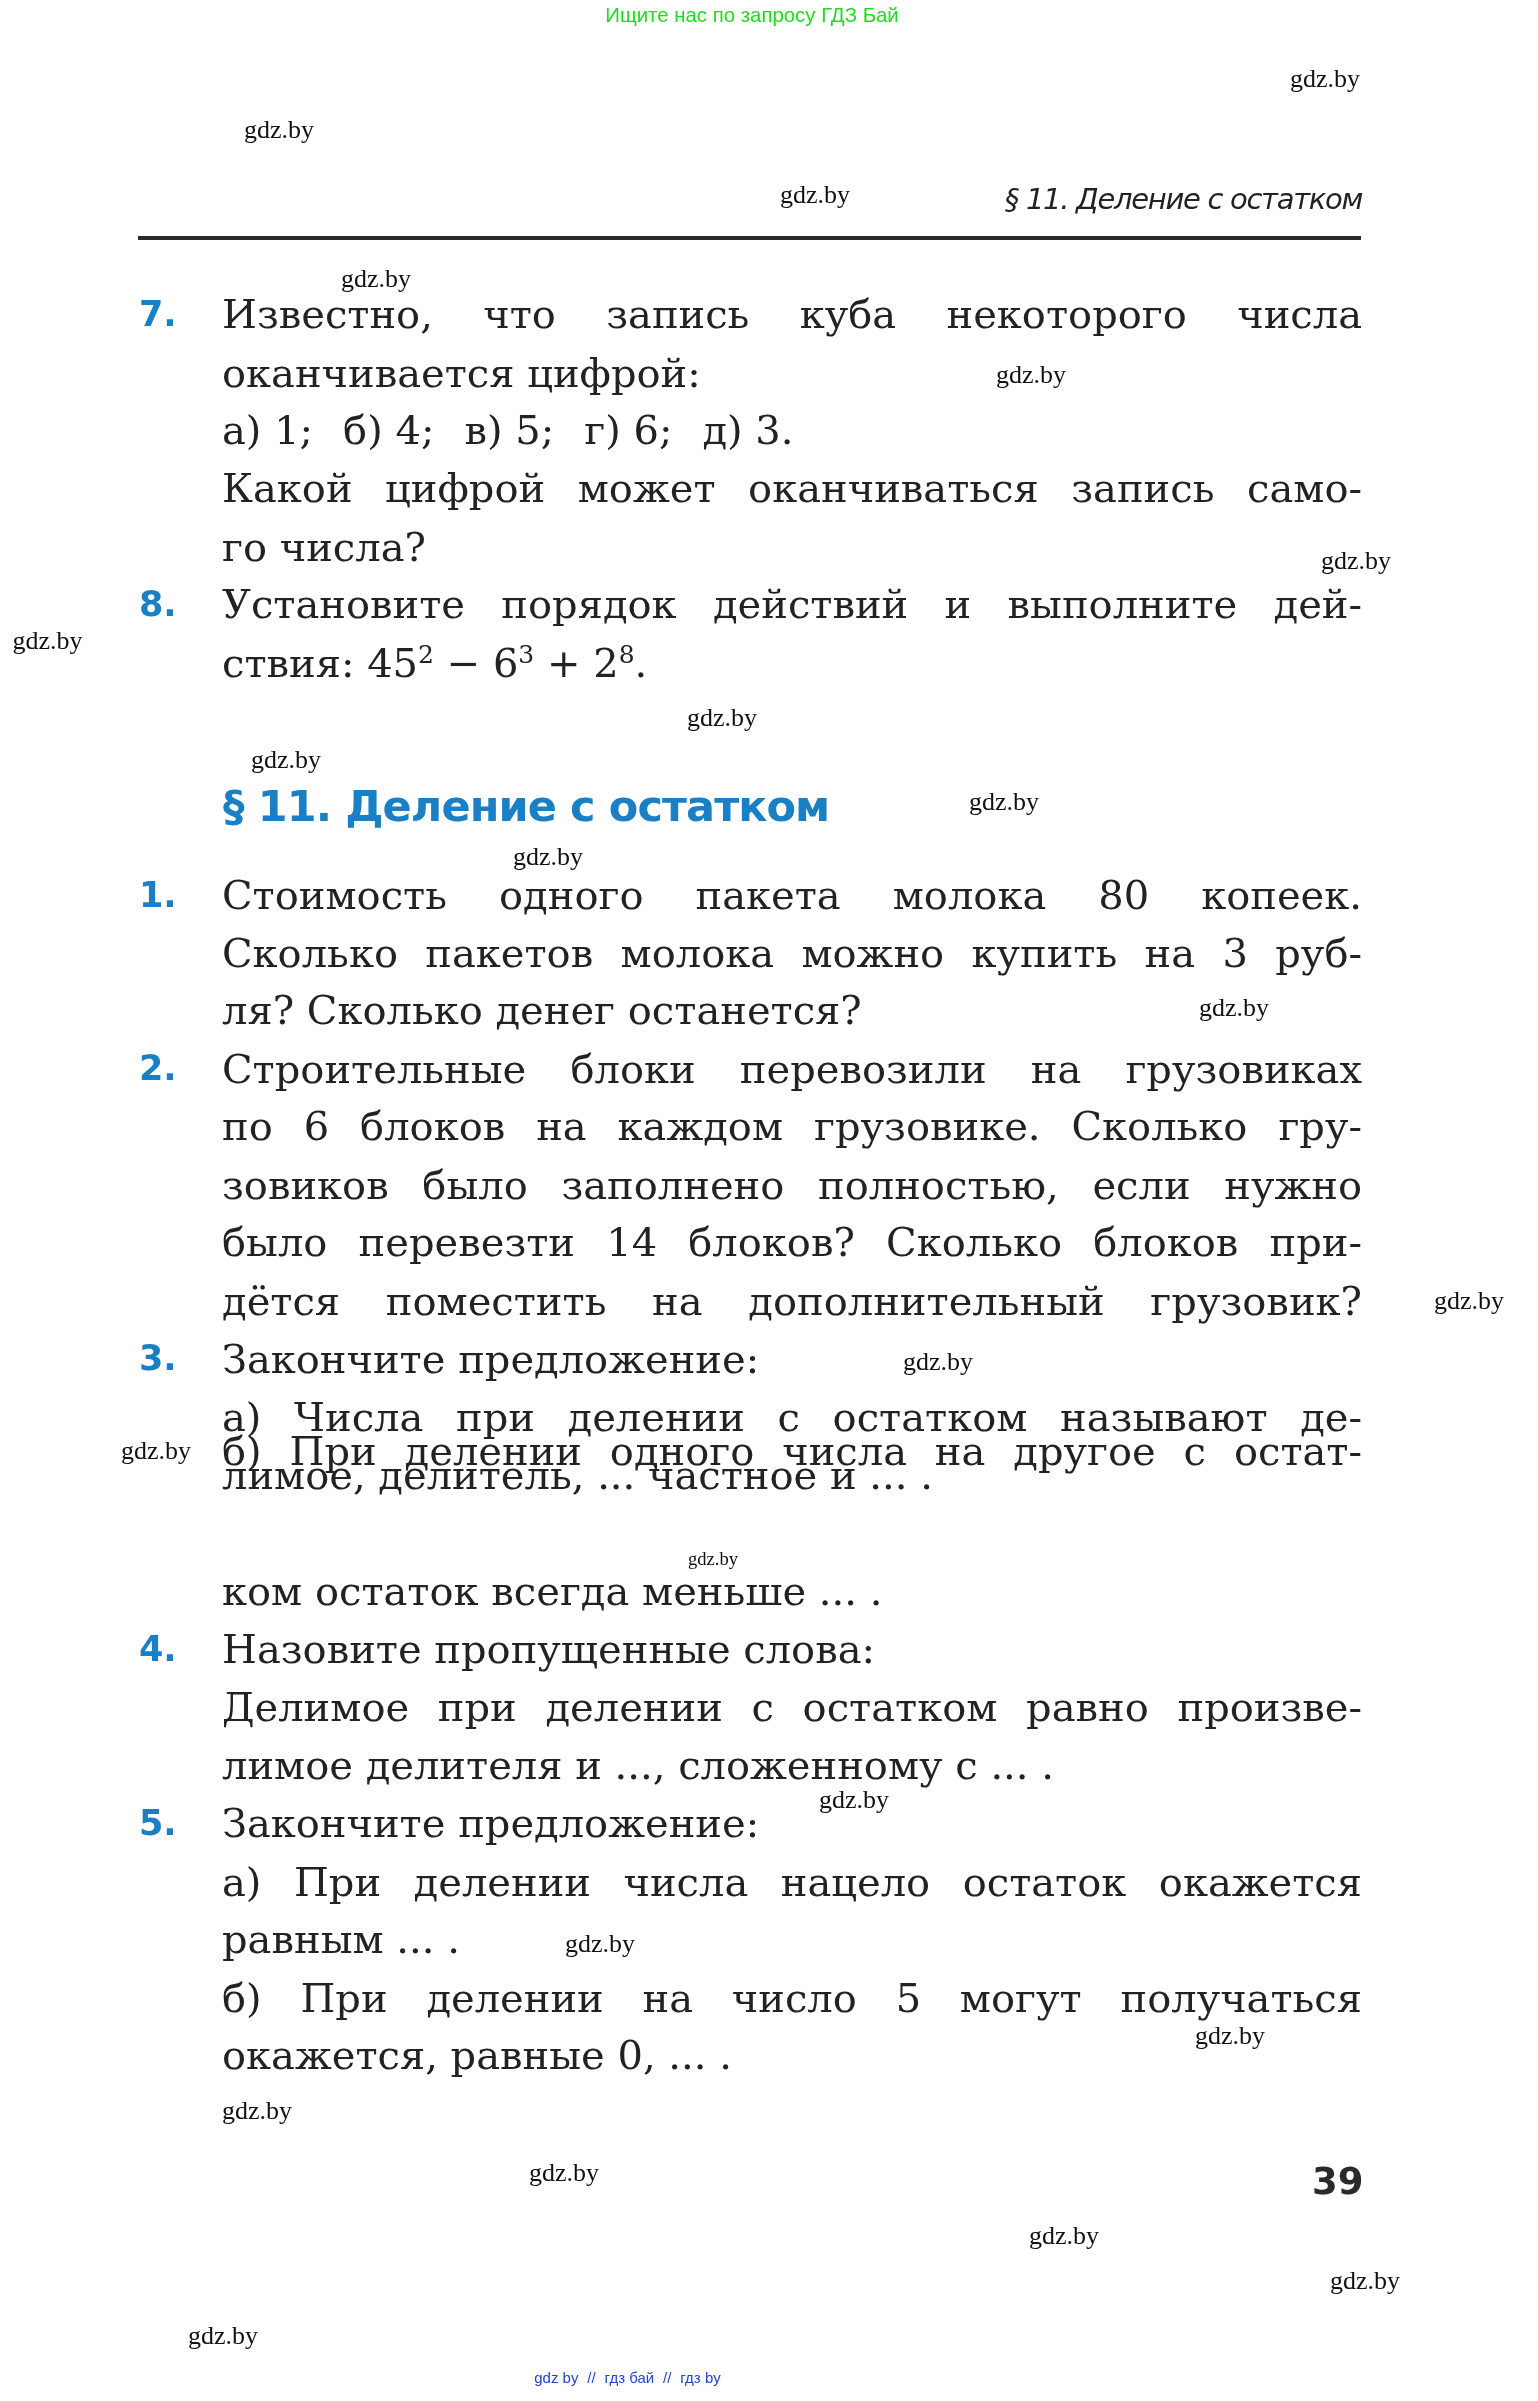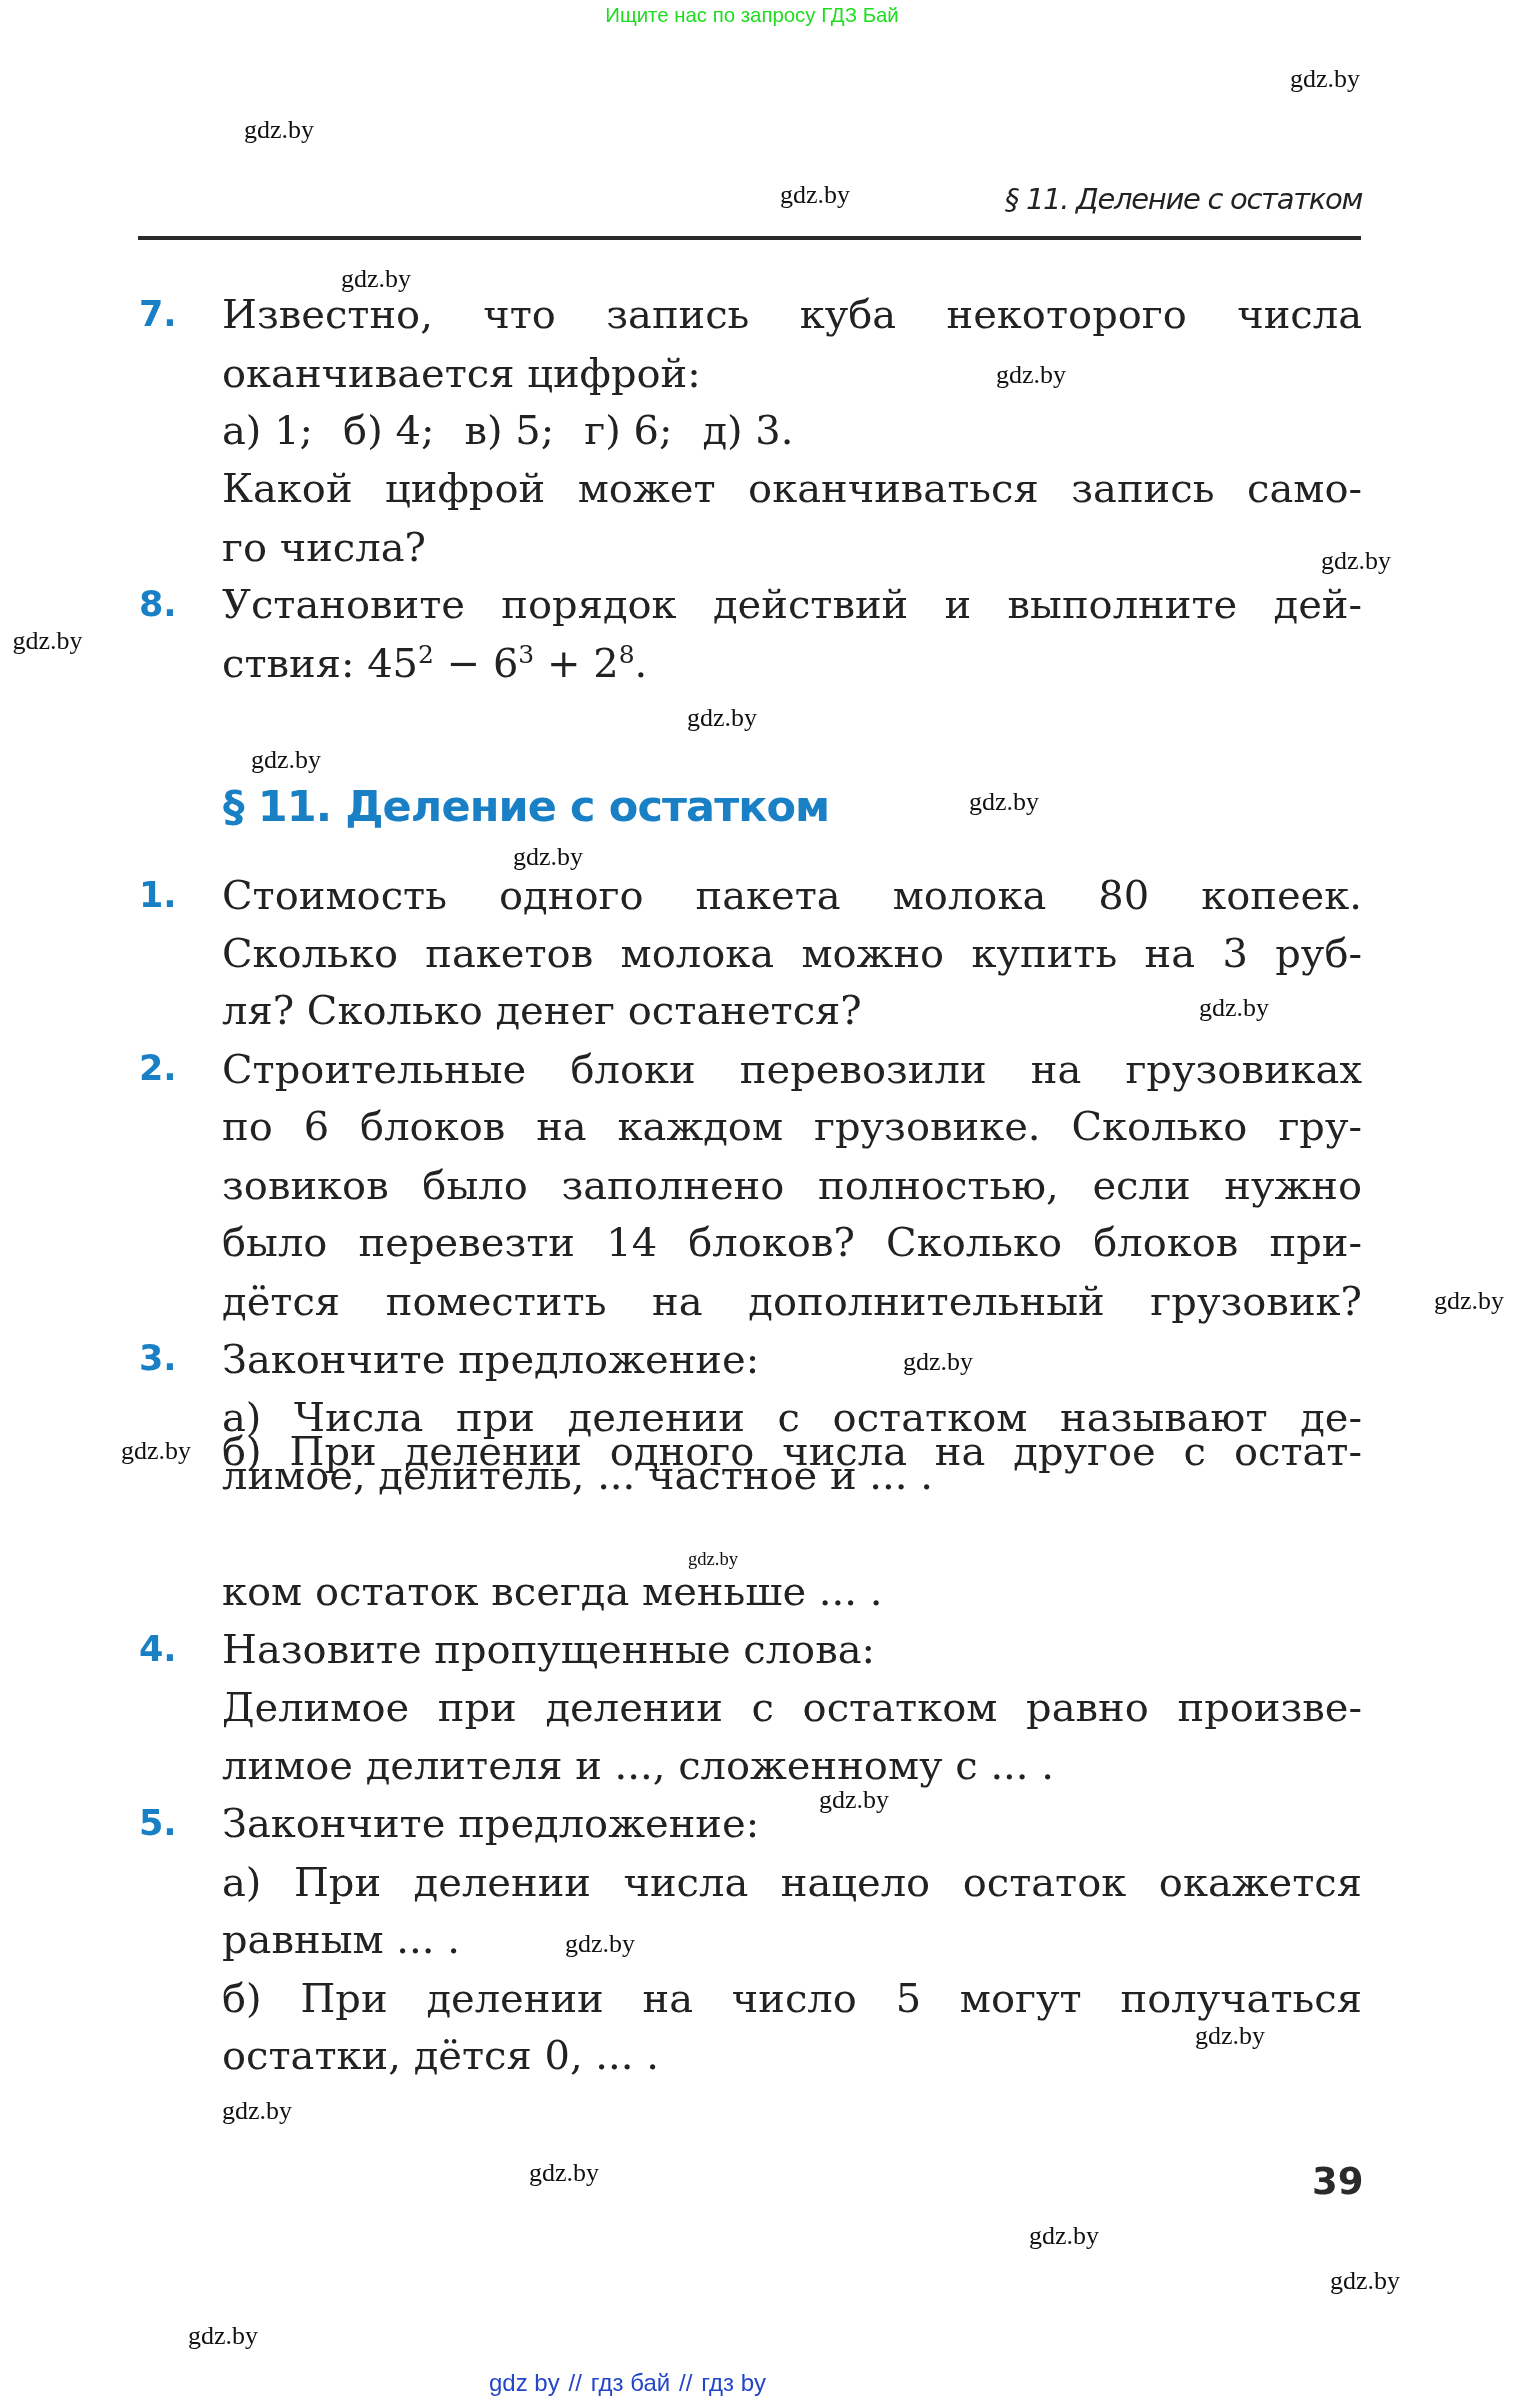--- a/index.html
+++ b/index.html
@@ -1,19 +1,19 @@
 <!DOCTYPE html>
 <html style="font-size:14px"><head>
 <meta charset="utf-8">
 <style>
   html, body { margin: 0; padding: 0; background: #ffffff; }
   body { width: 1539px; height: 2401px; position: relative; overflow: hidden; }
   .abs { position: absolute; white-space: nowrap; }
   .top-banner { left: 0; width: 1504px; top: 3.5px; text-align: center; font-family: "Liberation Sans", sans-serif; font-size: 20.4px; color: #1fdc1f; }
-  .footer { left: 0; width: 1255px; top: 2369px; text-align: center; font-family: "Liberation Sans", sans-serif; font-size: 24px; color: #2346c8; }
+  .footer { left: 0; width: 1255px; top: 2369px; text-align: center; font-family: "Liberation Sans", sans-serif; font-size: 15px; color: #2346c8; }
   .footer .sep { margin: 0 8.9px; }
   .running-head { right: 177px; top: 182px; font-family: "DejaVu Sans", sans-serif; font-style: italic; font-size: 29px; color: #222; letter-spacing: -1.3px; }
   .rule { left: 138px; top: 236px; width: 1223px; height: 4.4px; background: #2a2a2a; }
   .wm { font-family: Liberation Serif, serif; font-size: 26px; color: #111; line-height: 1; }
   .wm.small { font-size: 18.6px; }
   .line { left: 222px; width: 1140px; font-family: "DejaVu Serif", serif; font-size: 40px; color: #222; line-height: 1; height: 44px; }
   .line.just { text-align: justify; text-align-last: justify; }
   .num { left: 139px; font-family: "DejaVu Sans", sans-serif; font-weight: bold; font-size: 35px; color: #1a80c6; line-height: 1; }
   .heading { left: 223px; top: 785px; font-family: "DejaVu Sans", sans-serif; font-weight: bold; font-size: 43px; color: #1a80c6; letter-spacing: -0.9px; line-height: 1; }
   .page-num { left: 1312px; top: 2163px; font-family: "DejaVu Sans", sans-serif; font-weight: bold; font-size: 37px; color: #2a2a2a; line-height: 1; }
@@ -67,21 +67,21 @@
 <div class="abs num" style="top:1632px">4.</div>
 <div class="abs line" style="top:1629px">Назовите пропущенные слова:</div>
 <div class="abs line just" style="top:1687px">Делимое при делении с остатком равно произве-</div>
 <div class="abs line" style="top:1745px">лимое делителя и ..., сложенному с ... .</div>
 
 <div class="abs num" style="top:1806px">5.</div>
 <div class="abs line" style="top:1803px">Закончите предложение:</div>
 <div class="abs line just" style="top:1862px">а) При делении числа нацело остаток окажется</div>
 <div class="abs line" style="top:1919px">равным ... .</div>
 <div class="abs line just" style="top:1978px">б) При делении на число 5 могут получаться</div>
-<div class="abs line" style="top:2035px">остатки, дётся 0, ... .</div>
+<div class="abs line" style="top:2035px">окажется, равные 0, ... .</div>
 
 <div class="abs page-num">39</div>
 
 <div class="abs wm" style="left:1290px;top:66px">gdz.by</div>
 <div class="abs wm" style="left:244px;top:117px">gdz.by</div>
 <div class="abs wm" style="left:780px;top:182px">gdz.by</div>
 <div class="abs wm" style="left:341px;top:266px">gdz.by</div>
 <div class="abs wm" style="left:996px;top:362px">gdz.by</div>
 <div class="abs wm" style="left:1321px;top:548px">gdz.by</div>
 <div class="abs wm" style="left:12.4px;top:628px">gdz.by</div>

